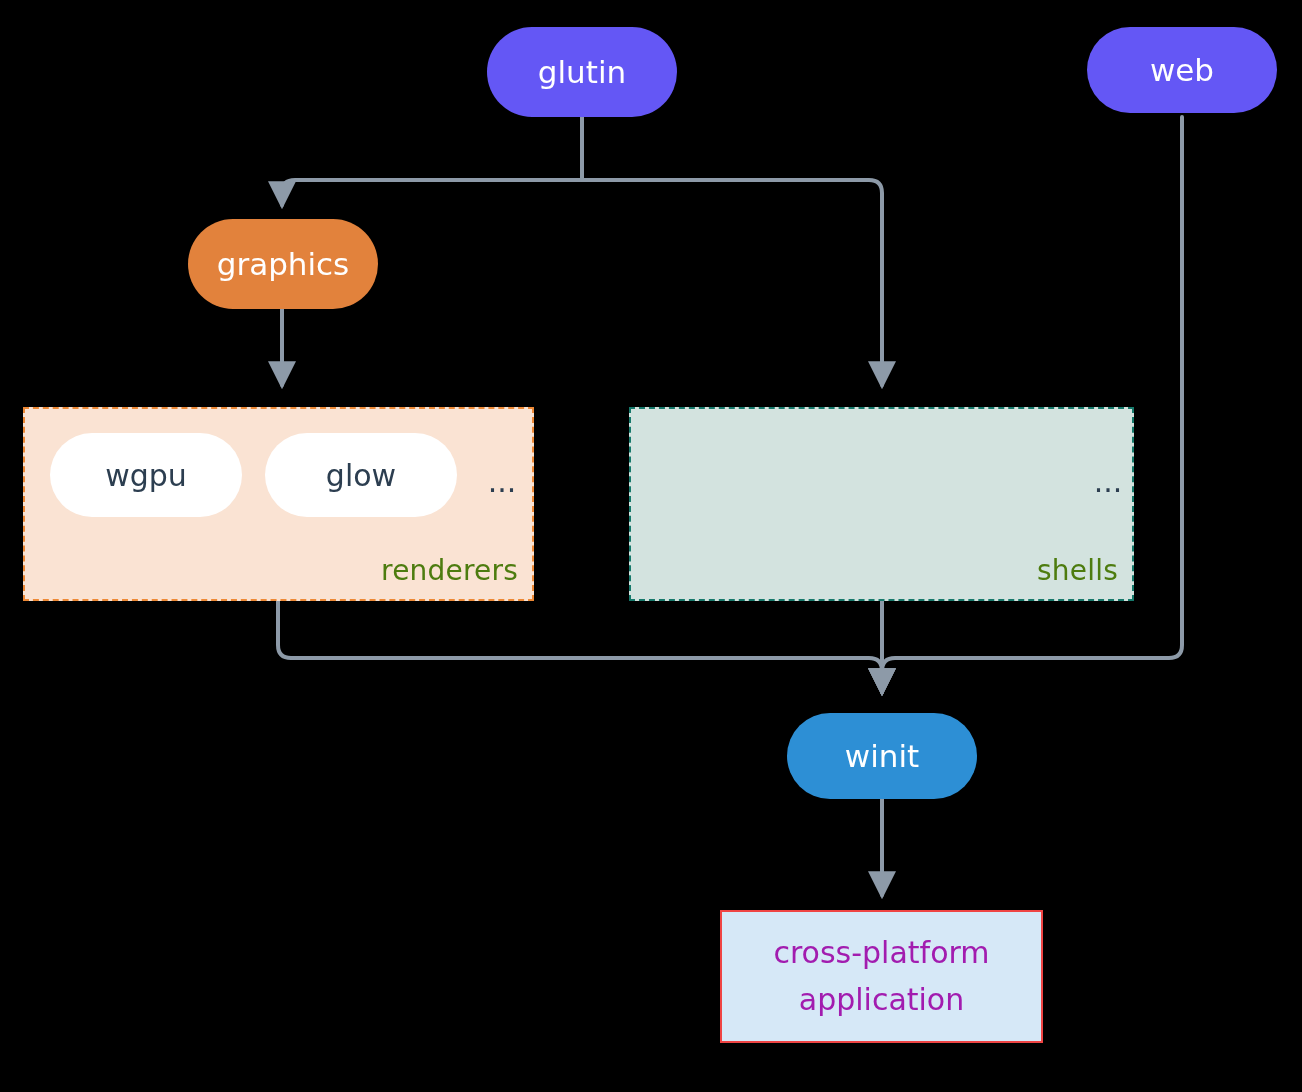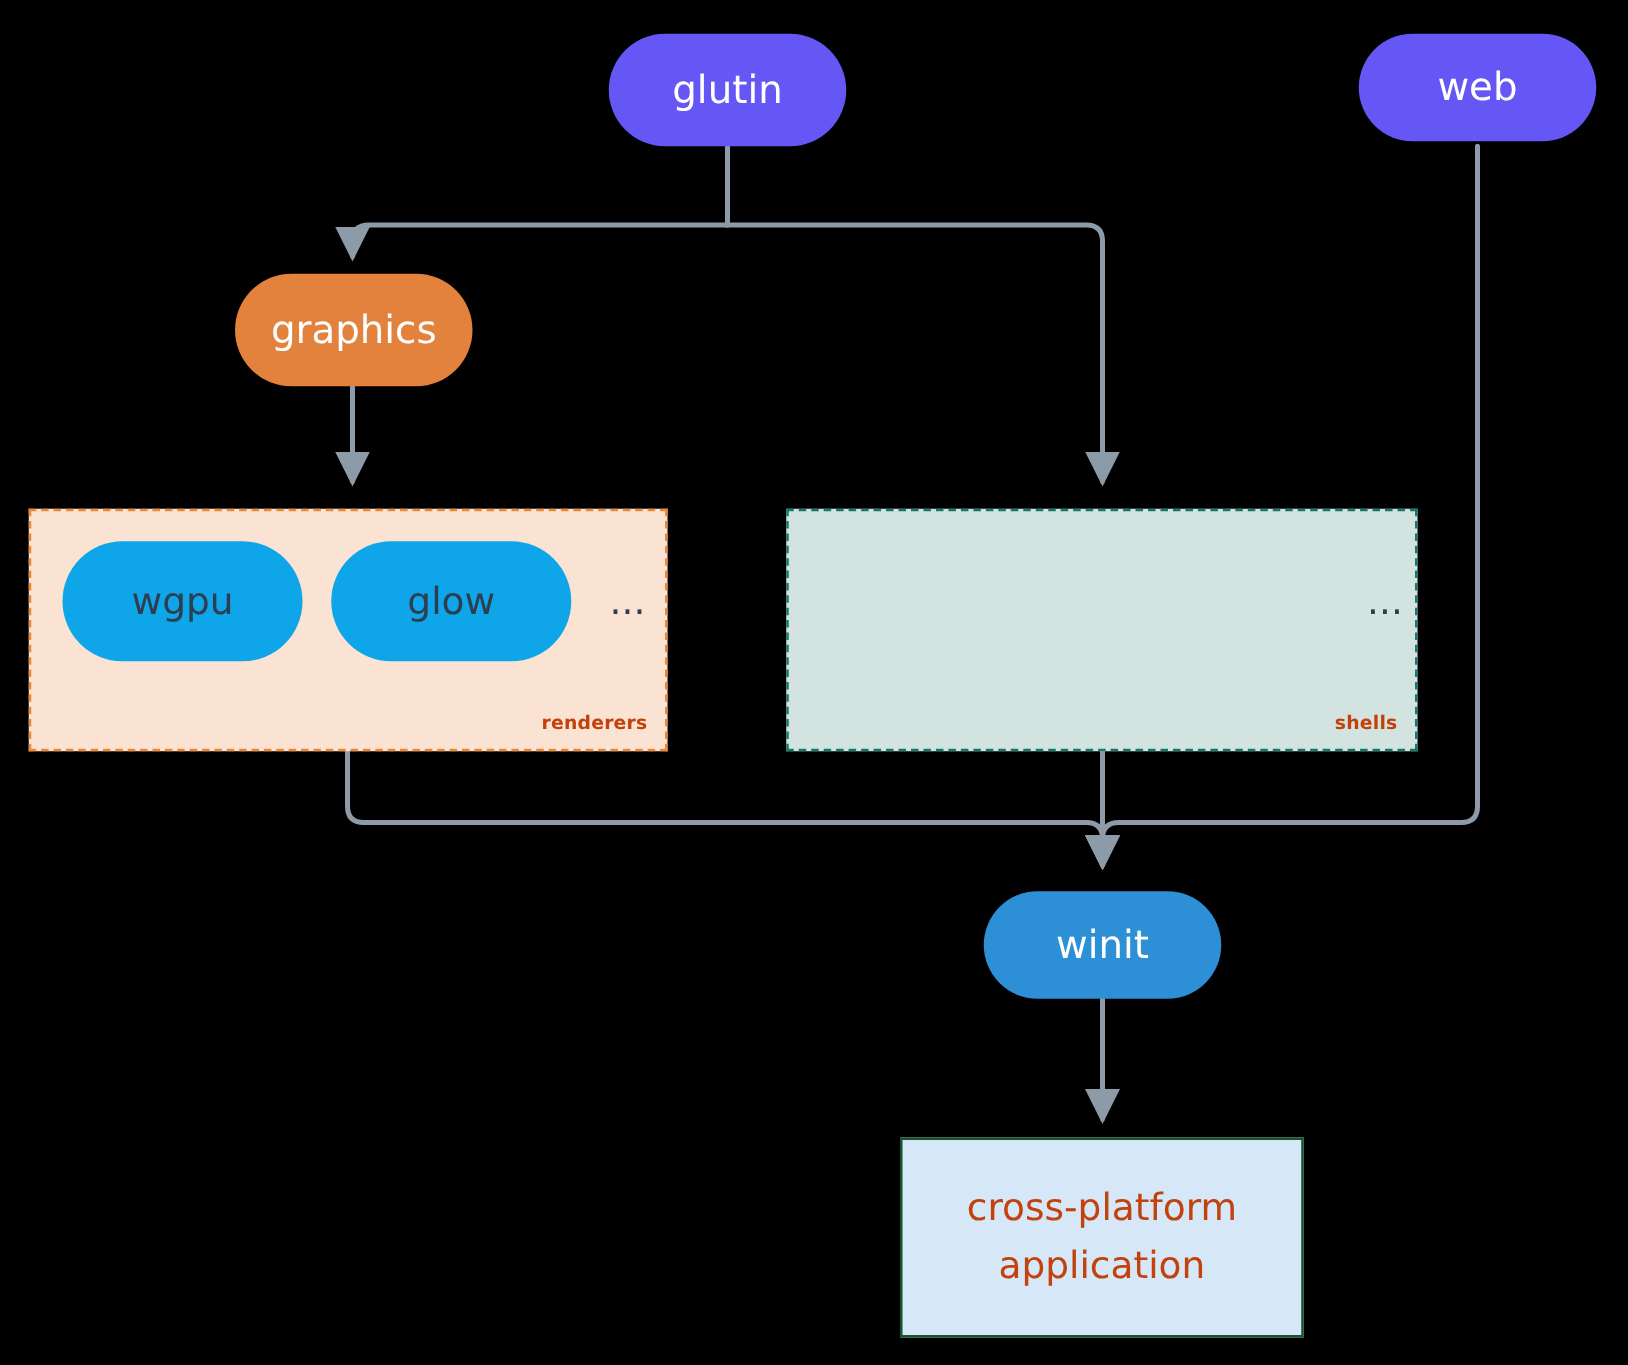--- a/index.html
+++ b/index.html
@@ -78,38 +78,37 @@
   .group-shells {
     left: 629px; top: 407px;
     width: 505px; height: 194px;
     background: #D3E3DF;
     border: 2px dashed #16796B;
   }
   .group-label {
     position: absolute;
     right: 14px;
     bottom: 12px;
-    font-size: 15px;
-    color: #c2410c;
+    font-size: 28px;
+    color: #4d7c0f;
     letter-spacing: 0.2px;
-    font-weight: bold;
   }
 
   
   .leaf {
     position: absolute;
     box-sizing: border-box;
     display: flex;
     align-items: center;
     justify-content: center;
-    background: #0ea5e9;
+    background: #ffffff;
     border-radius: 999px;
     color: #2C3E50;
     font-size: 30px;
-    height: 96px;
+    height: 84px;
     width: 192px;
     top: 24px;
   }
   .leaf-a { left: 25px; }
   .leaf-b { left: 240px; }
   .ellipsis {
     position: absolute;
     top: 24px;
     height: 96px;
     width: 50px;
@@ -117,24 +116,24 @@
     align-items: center;
     justify-content: center;
     color: #2C3E50;
     font-size: 30px;
     left: 452px;
   }
 
   
   .node-app {
     left: 720px; top: 910px;
-    width: 323px; height: 160px;
+    width: 323px; height: 133px;
     background: #D6E8F7;
-    border: 2px solid #14532d;
-    color: #c2410c;
+    border: 2px solid #ef4444;
+    color: #a21caf;
     font-size: 30px;
     flex-direction: column;
     line-height: 1.55;
   }
 </style>
 </head>
 <body>
 
 <div id="stage">
 

